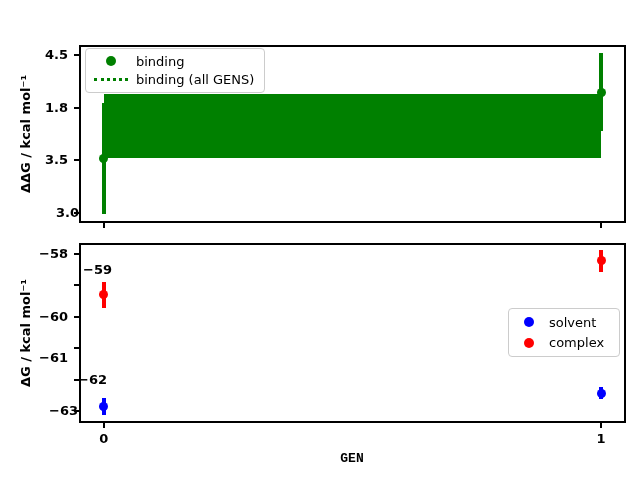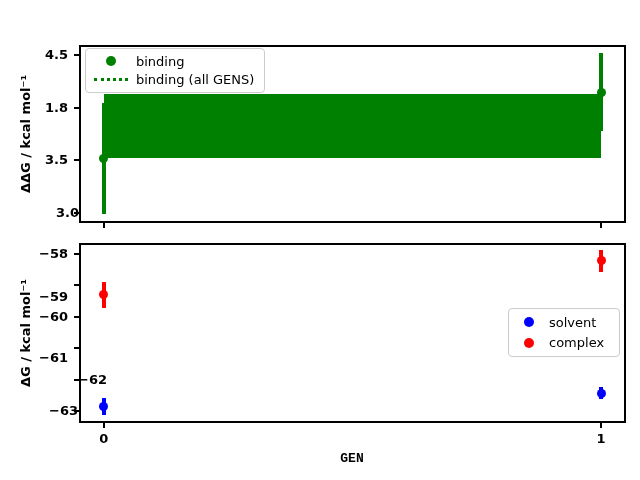--- a/index.html
+++ b/index.html
@@ -84,21 +84,21 @@
     <div class="tick" style="position: absolute; left: 600.136px; top: 223px; width: 2px; height: 5px;"></div>
     <div class="band" style="position: absolute; left: 103.864px; top: 94.2118px; width: 497.273px; height: 63.8706px; background: rgb(0, 128, 0);"></div>
     <div class="ebar" style="position: absolute; left: 101.864px; top: 102.588px; width: 4px; height: 110.988px; background: rgb(0, 128, 0);"></div>
     <div class="dot" style="position: absolute; left: 99.3636px; top: 153.582px; width: 9px; height: 9px; background: rgb(0, 128, 0);"></div>
     <div class="ebar" style="position: absolute; left: 599.136px; top: 53.3765px; width: 4px; height: 77.4824px; background: rgb(0, 128, 0);"></div>
     <div class="dot" style="position: absolute; left: 596.636px; top: 87.6176px; width: 9px; height: 9px; background: rgb(0, 128, 0);"></div>
     <div class="axes" style="position: absolute; left: 79px; top: 243px; width: 547px; height: 180px;"></div>
     <div class="tick" style="position: absolute; left: 74px; top: 253.014px; width: 5px; height: 2px;"></div>
     <div class="ticklabel ylab" style="position: absolute; left: 0px; top: 246.014px; width: 68px;">−58</div>
     <div class="tick" style="position: absolute; left: 74px; top: 284.483px; width: 5px; height: 2px;"></div>
-    <div class="ticklabel ylab" style="position: absolute; left: 0px; top: 289px; width: 68px;">−59</div>
+    <div class="ticklabel ylab" style="position: absolute; left: 0px; top: 262px; width: 68px; padding-left: 44px;">−59</div>
     <div class="tick" style="position: absolute; left: 74px; top: 315.951px; width: 5px; height: 2px;"></div>
     <div class="ticklabel ylab" style="position: absolute; left: 0px; top: 308.951px; width: 68px;">−60</div>
     <div class="tick" style="position: absolute; left: 74px; top: 347.42px; width: 5px; height: 2px;"></div>
     <div class="ticklabel ylab" style="position: absolute; left: 0px; top: 350px; width: 68px;">−61</div>
     <div class="tick" style="position: absolute; left: 74px; top: 378.888px; width: 5px; height: 2px;"></div>
     <div class="ticklabel ylab" style="position: absolute; left: 0px; top: 371.888px; width: 68px; padding-left: 39px;">−62</div>
     <div class="tick" style="position: absolute; left: 74px; top: 410.357px; width: 5px; height: 2px;"></div>
     <div class="ticklabel ylab" style="position: absolute; left: 0px; top: 403.357px; width: 68px; padding-left: 10px;">−63</div>
     <div class="tick" style="position: absolute; left: 102.864px; top: 423px; width: 2px; height: 5px;"></div>
     <div class="ticklabel xlab" style="position: absolute; left: 88.8636px; top: 431px; width: 30px;">0</div>

